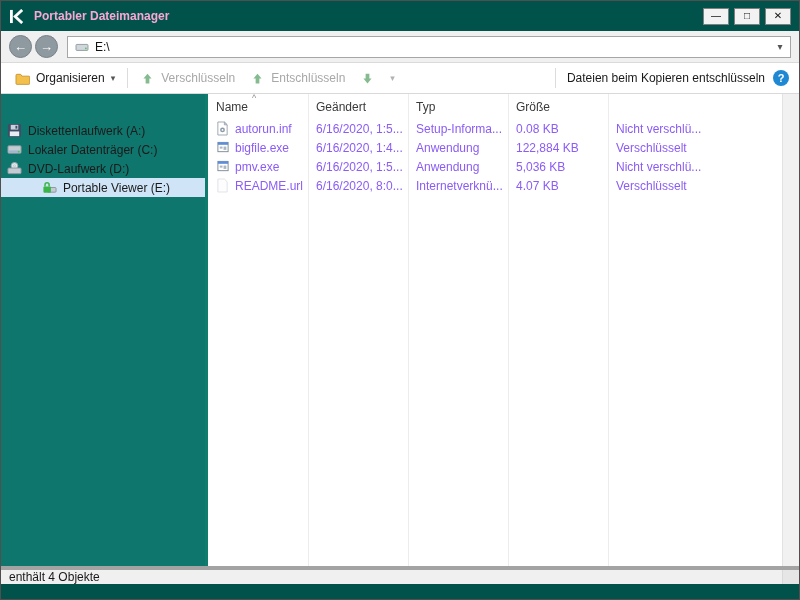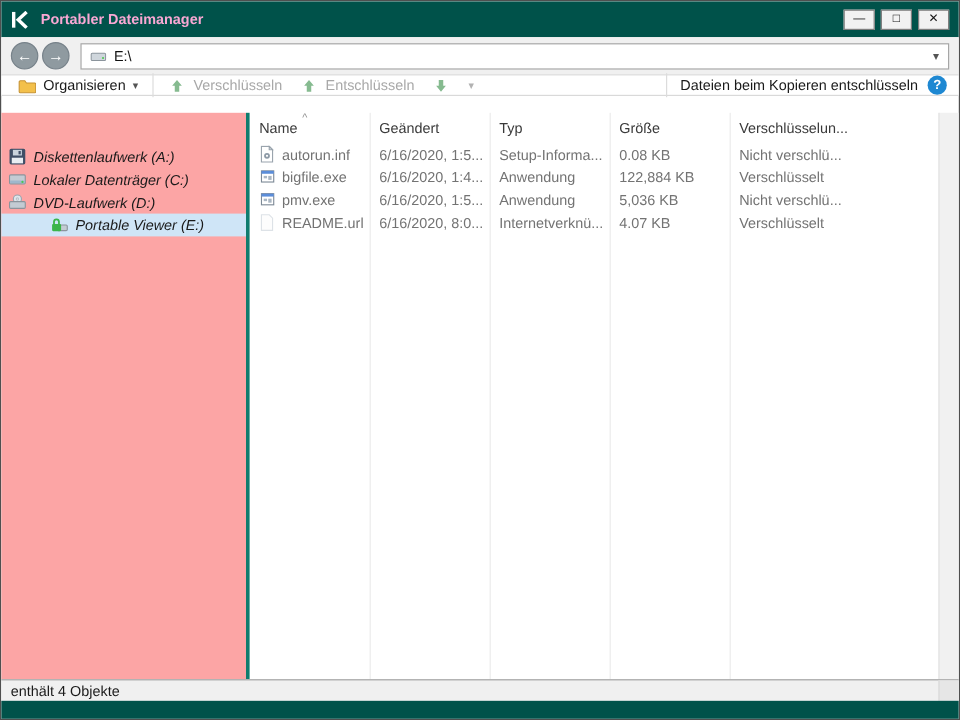--- a/index.html
+++ b/index.html
@@ -22,50 +22,50 @@
   .addressbar { position:absolute; top:30px; left:0; right:0; height:32px; background:#f0f0f0;
     border-bottom:1px solid #dadada; display:flex; align-items:center; padding:0 8px; }
   .navbtn { width:23px; height:23px; border-radius:50%; background:#8f9aa0; border:1px solid #77828a;
     color:#fff; font-size:13px; line-height:1; display:flex; align-items:center; justify-content:center;
     padding:0; margin-right:3px; font-family:inherit; }
   .combo { flex:1; height:22px; margin-left:6px; background:#fff; border:1px solid #a6a6a6;
     display:flex; align-items:center; gap:6px; padding:0 2px 0 6px; }
   .combo-path { flex:1; color:#111; }
   .combo-caret { width:16px; text-align:center; color:#555; font-size:10px; }
   
-  .toolbar { position:absolute; top:62px; left:0; right:0; height:17px; background:#fff;
+  .toolbar { position:absolute; top:62px; left:0; right:0; height:31px; background:#fff;
     border-bottom:1px solid #d9d9d9; display:flex; align-items:center; padding:0 8px; gap:3px; }
   .tbtn { display:flex; align-items:center; gap:6px; padding:3px 6px; color:#1a1a1a; cursor:default; white-space:nowrap; }
   .tbtn.disabled { color:#a8a8a8; }
   .caret { font-size:9px; color:#555; }
   .tbtn.disabled .caret { color:#b2b2b2; }
   .tsep { width:1px; height:20px; background:#dcdcdc; margin:0 3px; }
   .tb-right { margin-left:auto; display:flex; align-items:center; gap:8px; padding-right:2px; }
   .help { width:16px; height:16px; border-radius:50%; background:var(--help-blue,#1e88d2); color:#fff;
     font-weight:bold; font-size:11px; display:flex; align-items:center; justify-content:center; }
   
   .content { position:absolute; top:93px; left:0; right:0; height:472px; display:flex; }
-  .sidebar { width:204px; background:#fca5a5; padding-top:27px;font-style:italic; }
+  .sidebar { width:204px; background:#0f766e; padding-top:27px; }
   .side-item { height:19px; display:flex; align-items:center; gap:6px; padding-left:6px; white-space:nowrap; }
   .side-item.selected { background:var(--selection,#cfe5f7);justify-content:center; }
   .vsep { width:3px; background:var(--pane-separator,#0f7c6e); }
   .filelist { flex:1; position:relative; padding-right:17px; }
   .scrolltrack { position:absolute; top:0; right:0; bottom:0; width:17px; background:#f1f1f1; border-left:1px solid #e2e2e2; }
   .colline { position:absolute; top:0; bottom:0; width:1px; background:#ececec; }
   .grid5 { display:grid; grid-template-columns:100px 100px 100px 100px 1fr; }
   .lheader { height:25px; color:#3a3a3a; position:relative; }
   .hcell { position:relative; display:flex; align-items:flex-end; padding:0 4px 5px 8px; white-space:nowrap; overflow:hidden; }
   .sort { position:absolute; top:-1px; left:46%; transform:translateX(-50%); font-size:9px; color:#8f8f8f; }
-  .row { height:19px; align-items:center; color:#737373; }
+  .row { height:19px; align-items:center; color:#8b5cf6; }
   .cell { padding-left:8px; white-space:nowrap; overflow:hidden; }
   .cell.name { display:flex; align-items:center; gap:5px; padding-left:7px; }
   .fic, .sic { width:15px; height:15px; display:inline-flex; flex:none; align-items:center; justify-content:center; }
   
   .statusbar { position:absolute; top:565px; left:0; right:0; height:18px; background:#f0f0f0;
-    border-top:1px solid #a3a3a3; display:flex; align-items:center; padding-left:8px; }
+    border-top:4px solid #a3a3a3; display:flex; align-items:center; padding-left:8px; }
   .sb-corner { position:absolute; right:0; top:0; bottom:0; width:17px; background:#e6e6e6; border-left:1px solid #d9d9d9; }
   .bottombar { position:absolute; top:583px; left:0; right:0; height:17px; background:var(--titlebar,#00524a); }
 </style>
 </head>
 <body>
 
 <div class="window">
 
   <div class="titlebar">
     <span class="logo">
@@ -202,23 +202,20 @@
         </div>
         <div class="hcell">
             <span>Geändert</span>
           </div>
         <div class="hcell">
             <span>Typ</span>
           </div>
         <div class="hcell">
             <span>Größe</span>
           </div>
-        <div class="hcell">
-            <span>Verschlüsselun...</span>
-          </div>
       </div>
 
       <div class="rows">
         <div class="row grid5">
           <div class="cell name">
             <span class="fic">
               <svg width="13" height="15" viewBox="0 0 14 16">
                   <path d="M2 1 h7 l3 3 v11 h-10 z" fill="#fff" stroke="#9aa4ad"></path>
                   <path d="M9 1 l3 3 h-3 z" fill="#d9e0e6" stroke="#9aa4ad"></path>
                   <circle cx="7" cy="9.5" r="2.6" fill="#8d9aa6"></circle>

